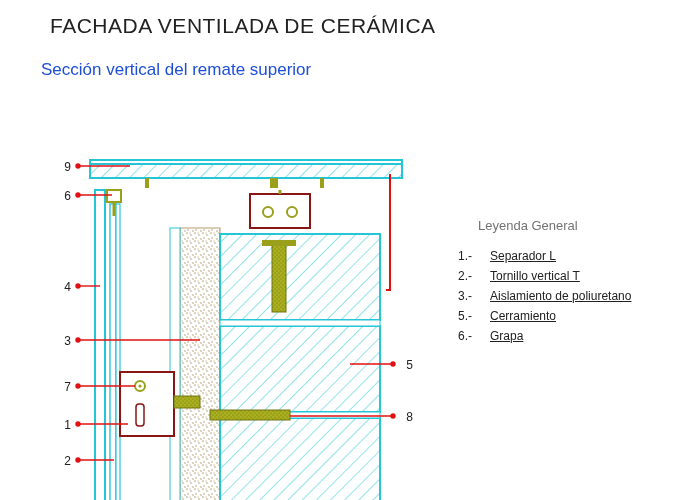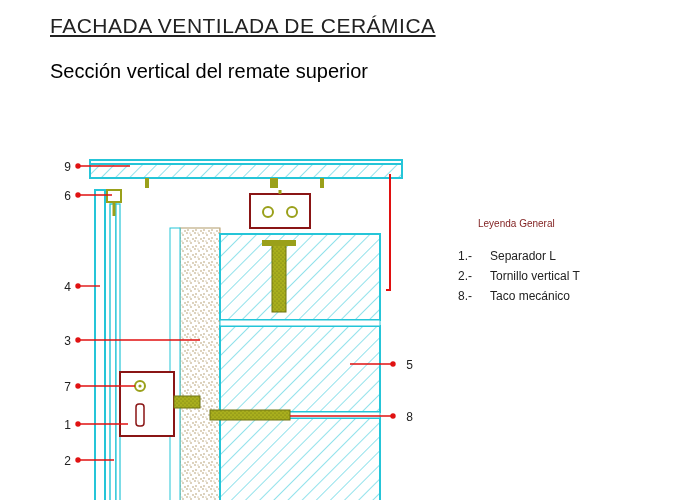--- a/index.html
+++ b/index.html
@@ -12,66 +12,67 @@
     position: relative;
     overflow: hidden;
   }
   .title {
     position: absolute;
     left: 50px;
     top: 14px;
     font-size: 21px;
     color: #222;
     letter-spacing: 0.5px;
-    text-decoration: underline;
   }
   .subtitle {
     position: absolute;
-    left: 50px;
+    left: 41px;
     top: 60px;
-    font-size: 20px;
-    color: #000000;
+    font-size: 17px;
+    color: #1d4ed8;
   }
   .legend-title {
     position: absolute;
     left: 478px;
     top: 218px;
-    font-size: 10px;
-    color: #7f1d1d;
+    font-size: 13px;
+    color: #737373;
   }
   .legend {
     position: absolute;
     left: 458px;
     top: 246px;
     font-size: 12px;
     color: #222;
     line-height: 20px;
   }
-  .legend-row { white-space: nowrap; }
+  .legend-row { white-space: nowrap; text-decoration: underline; }
   .legend-num { display: inline-block; width: 32px; }
   .callout-num {
     position: absolute;
     font-size: 12px;
     color: #222;
     text-align: right;
     width: 16px;
     font-family: Arial, sans-serif;
   }
 </style>
 </head>
 <body>
 
 <div class="title">FACHADA VENTILADA DE CERÁMICA</div>
 <div class="subtitle">Sección vertical del remate superior</div>
 
 <div class="legend-title">Leyenda General</div>
 <div class="legend">
   <div class="legend-row"><span class="legend-num">1.-</span><span>Separador L</span></div>
   <div class="legend-row"><span class="legend-num">2.-</span><span>Tornillo vertical T</span></div>
-  <div class="legend-row"><span class="legend-num">8.-</span><span>Taco mecánico</span></div>
+  <div class="legend-row"><span class="legend-num">3.-</span><span>Aislamiento de poliuretano</span></div>
+  <div class="legend-row"><span class="legend-num">5.-</span><span>Cerramiento</span></div>
+  <div class="legend-row"><span class="legend-num">6.-</span><span>Grapa</span></div>
 </div>
 
 <div class="callout-num" style="left:55px; top:160px;">9</div>
 <div class="callout-num" style="left:55px; top:189px;">6</div>
 <div class="callout-num" style="left:55px; top:280px;">4</div>
 <div class="callout-num" style="left:55px; top:334px;">3</div>
 <div class="callout-num" style="left:55px; top:380px;">7</div>
 <div class="callout-num" style="left:55px; top:418px;">1</div>
 <div class="callout-num" style="left:55px; top:454px;">2</div>
 <div class="callout-num" style="left:397px; top:358px;">5</div>

